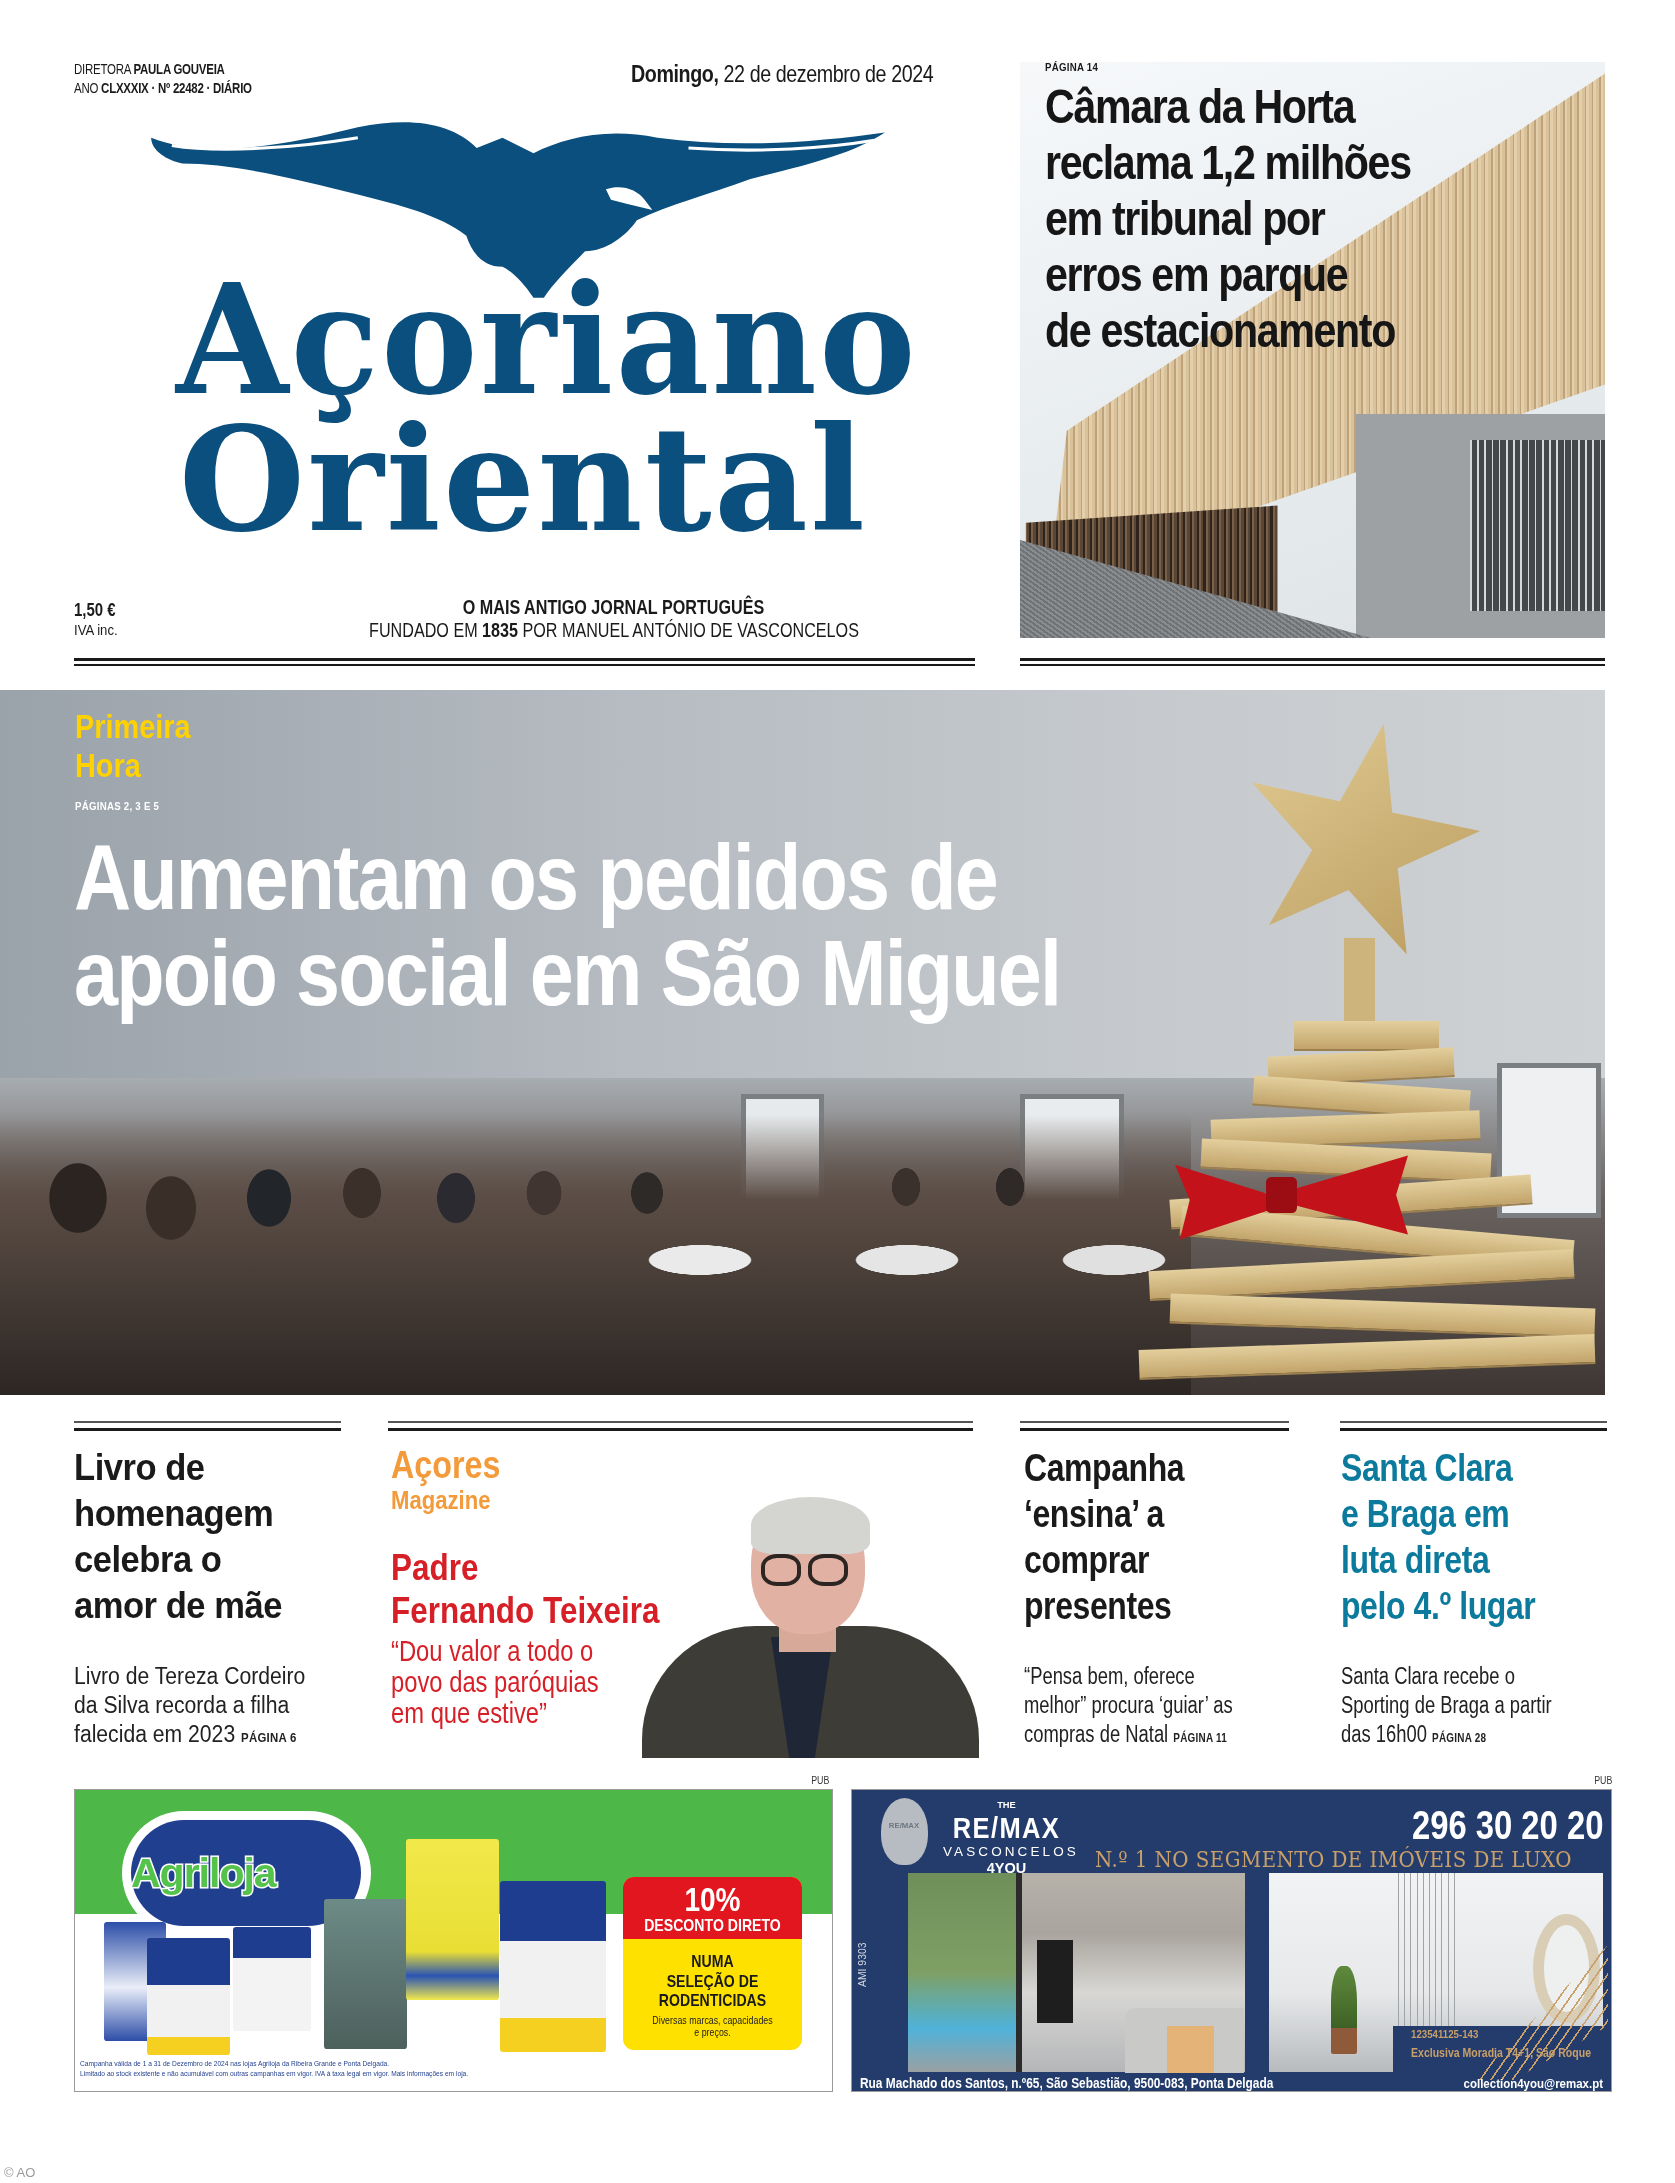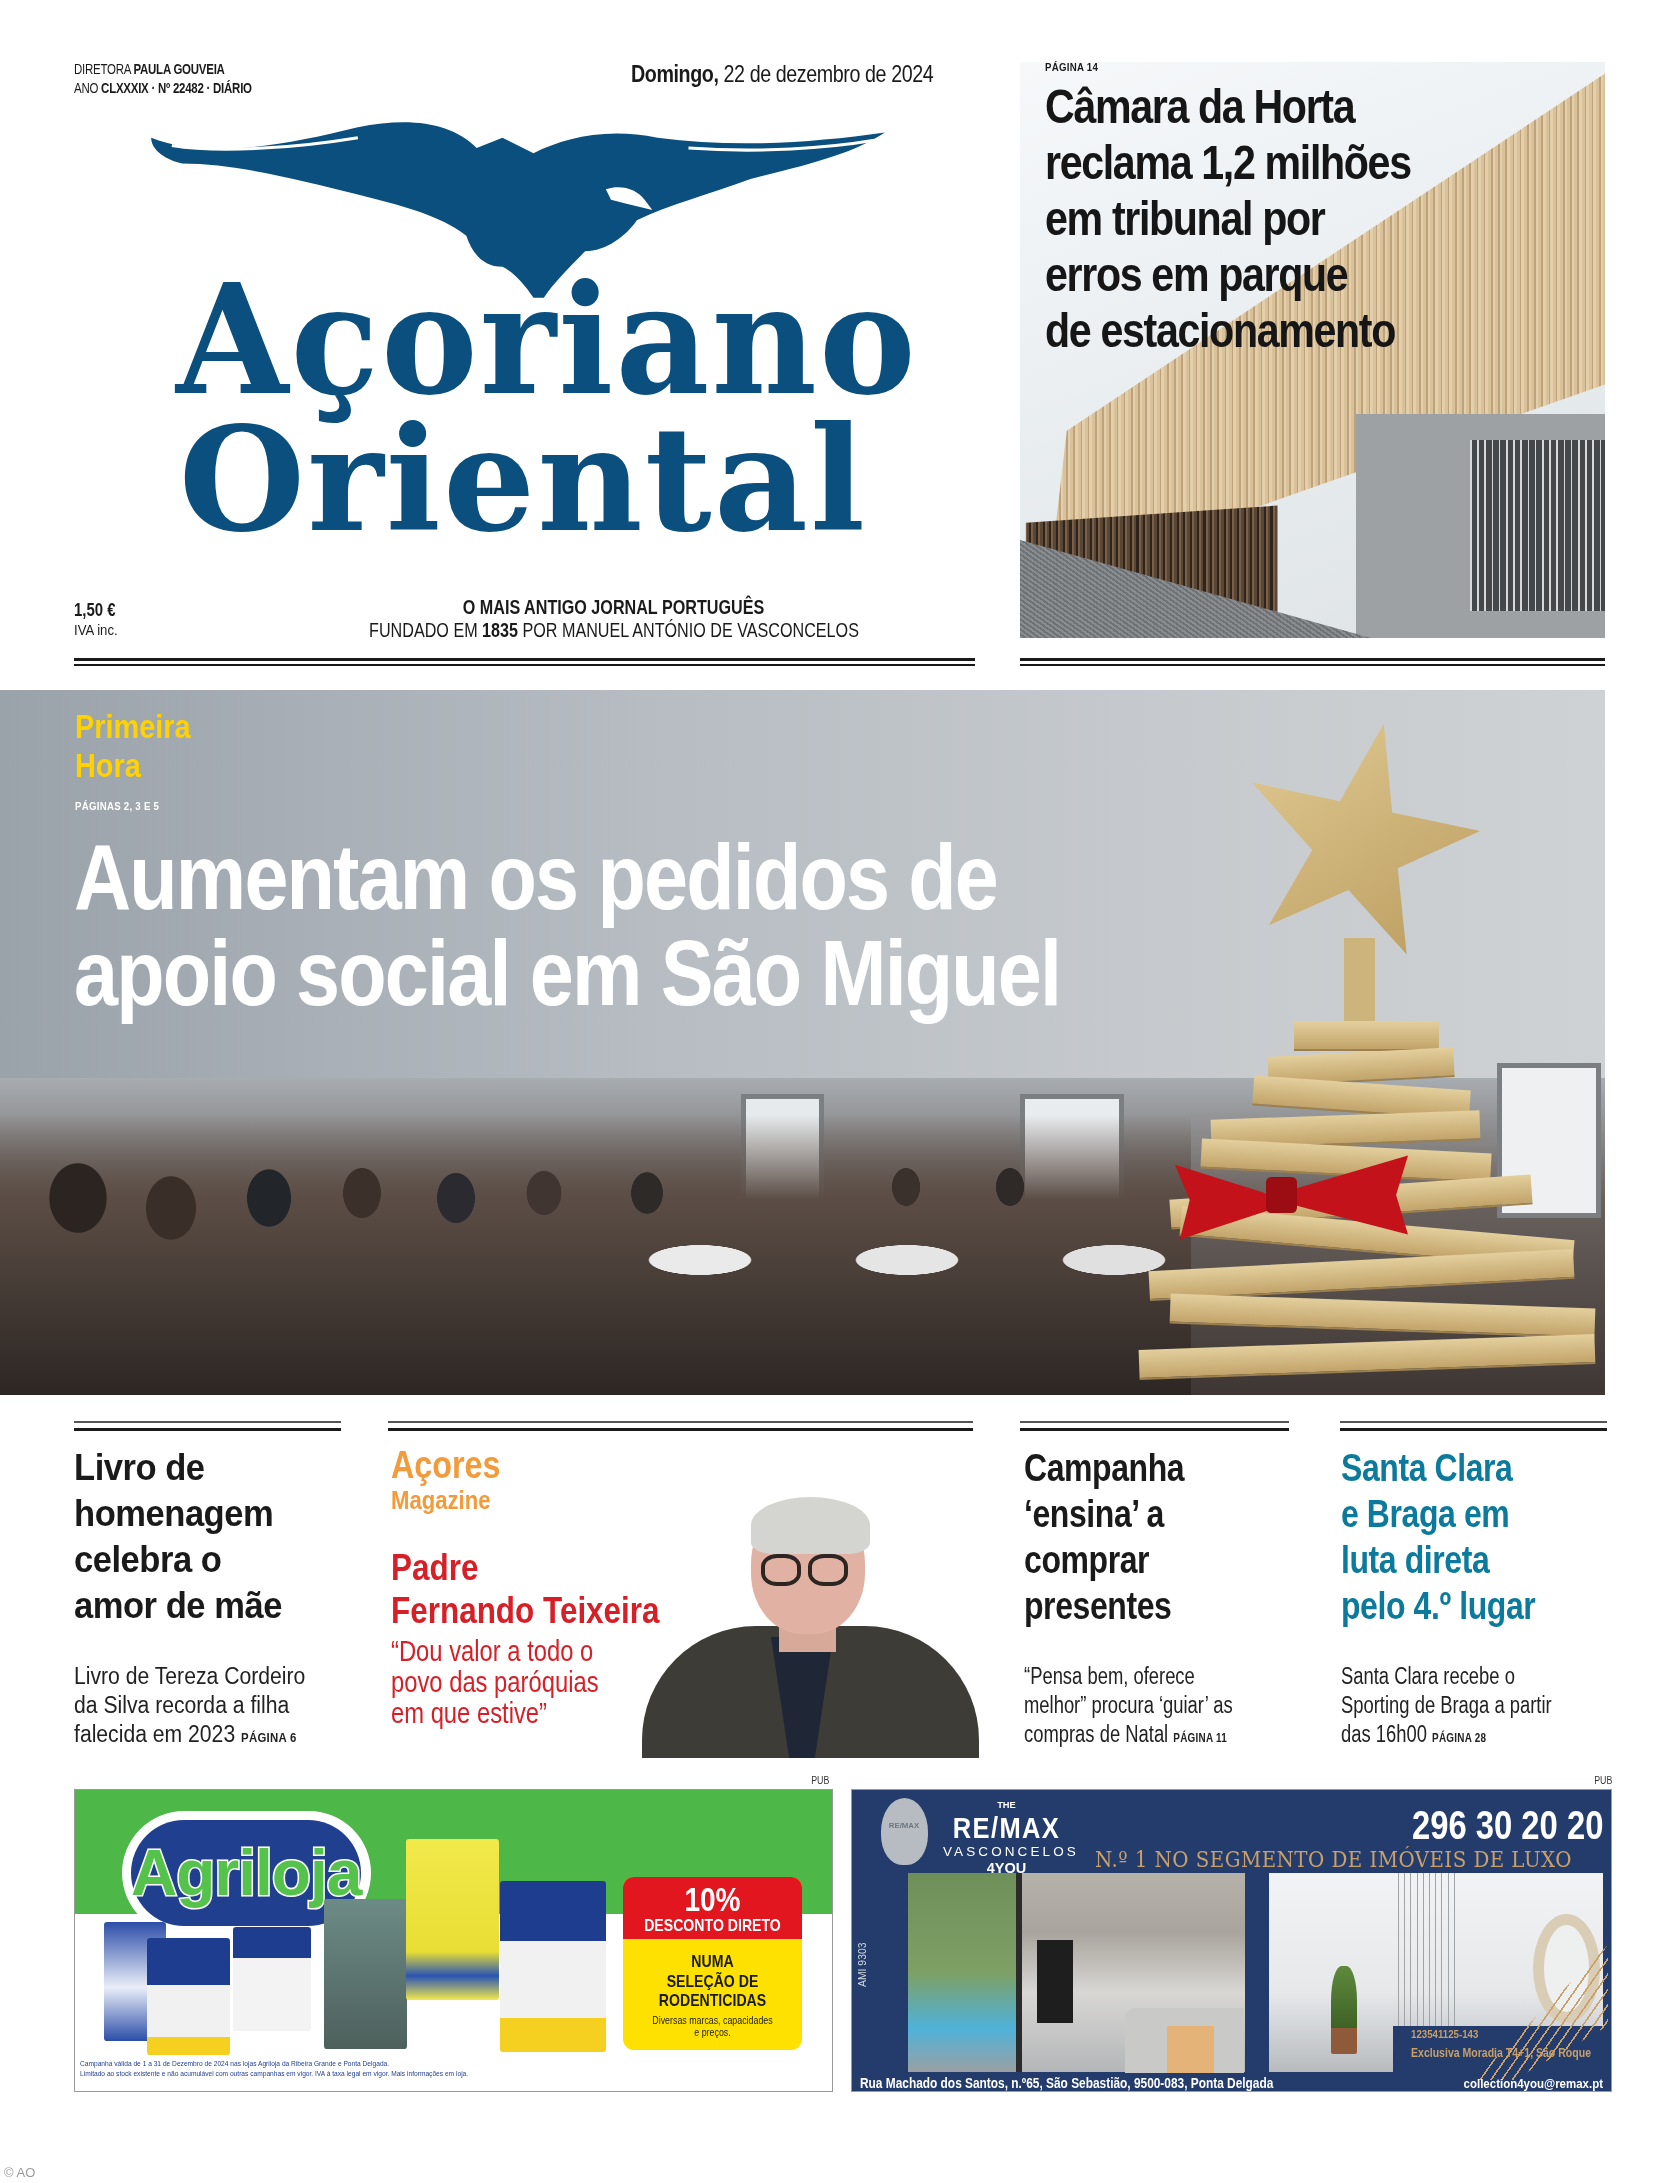--- a/index.html
+++ b/index.html
@@ -115,21 +115,21 @@
   .s4h { left: 1341px; top: 1445px; color: #0b7a9c; transform: scaleX(0.82); transform-origin: left top; font-size: 39px; }
   .s4p { left: 1341px; top: 1662px; color: #222; transform: scaleX(0.8); transform-origin: left top; }
 
   
   .pub { font-size: 10.4px; color: #333; transform: scaleX(0.85); transform-origin: right top; }
   .ad { border: 1.6px solid #9a9a9a; overflow: hidden; }
   .ad1 { left: 74px; top: 1789px; width: 759px; height: 303px; background: #ffffff; }
   .ad1 .band { position: absolute; left: 0; top: 0; width: 100%; height: 124px; background: #4db748; }
   .ad1 .logo-oval { position: absolute; left: 47px; top: 21px; width: 249px; height: 124px; background: #ffffff; border-radius: 62px; }
   .ad1 .logo-inner { position: absolute; left: 56px; top: 30px; width: 230px; height: 106px; background: #213f8f; border-radius: 53px; }
-  .ad1 .logo-txt { position: absolute; left: 56px; top: 30px; width: 230px; height: 106px; line-height: 106px; text-align: left; font-size: 64px; font-weight: 700; color: #55c24c; -webkit-text-stroke: 3.1px #ffffff; paint-order: stroke fill; letter-spacing: -1px; }
+  .ad1 .logo-txt { position: absolute; left: 56px; top: 30px; width: 230px; height: 106px; line-height: 106px; text-align: left; font-size: 41px; font-weight: 700; color: #55c24c; -webkit-text-stroke: 3.1px #ffffff; paint-order: stroke fill; letter-spacing: -1px; }
   .ad1 .pack { position: absolute; border-radius: 3.1px; }
   .ad1 .discount { position: absolute; left: 548px; top: 87px; width: 179px; height: 173px; border-radius: 11px; overflow: hidden; background: #ffe100; }
   .ad1 .discount .top { position: absolute; left: 0; top: 0; width: 100%; height: 62px; background: #e2161f; }
   .ad1 .pct { position: absolute; left: 0; top: 4.1px; width: 100%; text-align: center; font-size: 33px; font-weight: 700; color: #fff; transform: scaleX(0.85); }
   .ad1 .dd { position: absolute; left: 0; top: 39px; width: 100%; text-align: center; font-size: 16.6px; font-weight: 700; color: #fff; transform: scaleX(0.85); white-space: nowrap; }
   .ad1 .numa { position: absolute; left: 0; top: 75px; width: 100%; text-align: center; font-size: 16.6px; line-height: 19.7px; font-weight: 700; color: #1a1a1a; transform: scaleX(0.85); white-space: pre-line; }
   .ad1 .div { position: absolute; left: 0; top: 138px; width: 100%; text-align: center; font-size: 10.4px; line-height: 12.4px; color: #222; transform: scaleX(0.85); white-space: pre-line; }
   .ad1 .fine { position: absolute; left: 5.2px; top: 269px; font-size: 7.8px; line-height: 10.4px; color: #213f8f; transform: scaleX(0.85); transform-origin: left top; white-space: pre-line; }
 
   .ad2 { left: 851px; top: 1789px; width: 761px; height: 303px; background: #233c6b; }

